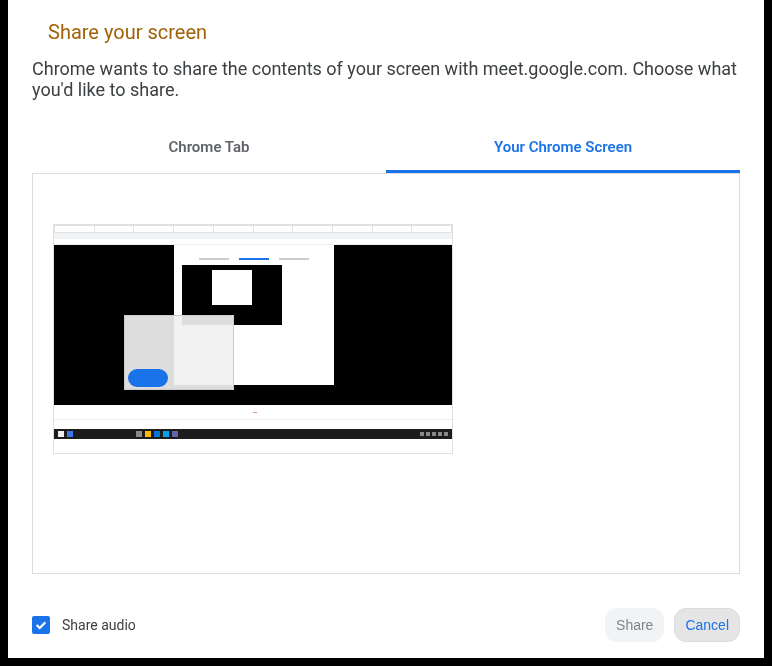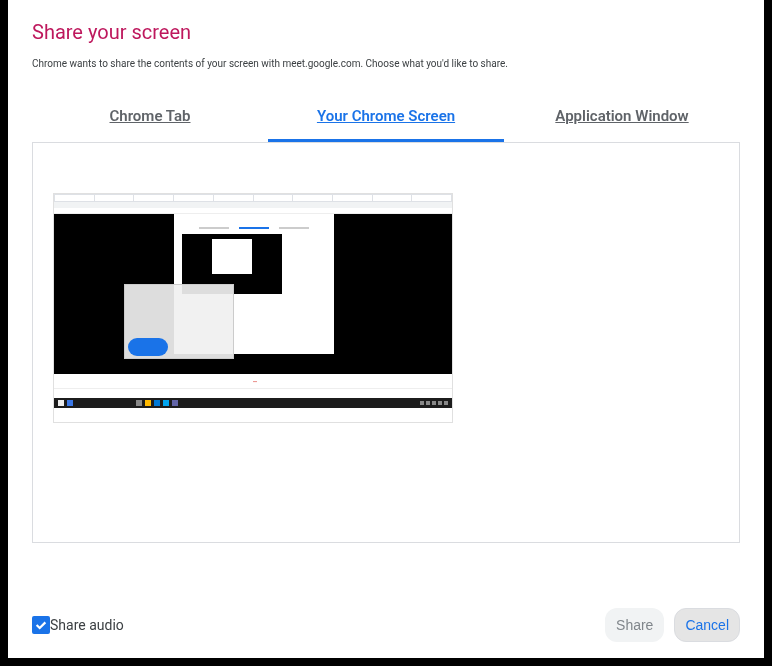--- a/index.html
+++ b/index.html
@@ -21,42 +21,42 @@
       right: 8px;
       bottom: 8px;
       background: #fff;
       display: flex;
       flex-direction: column;
       padding: 20px 24px 16px 24px;
     }
     .dialog-title {
       font-size: 20px;
       font-weight: 400;
-      color: #be185d;
+      color: #a16207;
       margin-bottom: 14px;
+      margin-left: 16px;
     }
     .dialog-subtitle {
-      font-size: 10px;
+      font-size: 18px;
       color: #3c4043;
       margin-bottom: 24px;
     }
     .tabs {
       display: flex;
       border-bottom: 1px solid #dadce0;
     }
     .tab {
       flex: 1;
       text-align: center;
       padding: 14px 0;
       font-size: 15px;
       font-weight: 600;
       color: #5f6368;
       cursor: pointer;
       border-bottom: 3px solid transparent;
-      text-decoration: underline;
     }
     .tab.active {
       color: #1a73e8;
       border-bottom-color: #1a73e8;
     }
     .preview-area {
       border: 1px solid #dadce0;
       border-top: none;
       height: 400px;
       padding: 20px;
@@ -208,21 +208,21 @@
     }
     .footer {
       display: flex;
       align-items: center;
       margin-top: auto;
       padding-top: 20px;
     }
     .checkbox-wrap {
       display: flex;
       align-items: center;
-      gap: 0;
+      gap: 12px;
       cursor: pointer;
     }
     .checkbox {
       width: 18px;
       height: 18px;
       background: #1a73e8;
       border-radius: 2px;
       display: flex;
       align-items: center;
       justify-content: center;
@@ -264,21 +264,20 @@
 </head>
 <body>
 
 <div class="dialog">
   <h1 class="dialog-title">Share your screen</h1>
   <p class="dialog-subtitle">Chrome wants to share the contents of your screen with meet.google.com. Choose what you'd like to share.</p>
 
   <div class="tabs">
     <div class="tab">Chrome Tab</div>
     <div class="tab active">Your Chrome Screen</div>
-    <div class="tab">Application Window</div>
   </div>
 
   <div class="preview-area">
     <div class="thumb">
       <div class="thumb-tabbar">
         <span></span>
           <span></span>
           <span></span>
           <span></span>
           <span></span>

